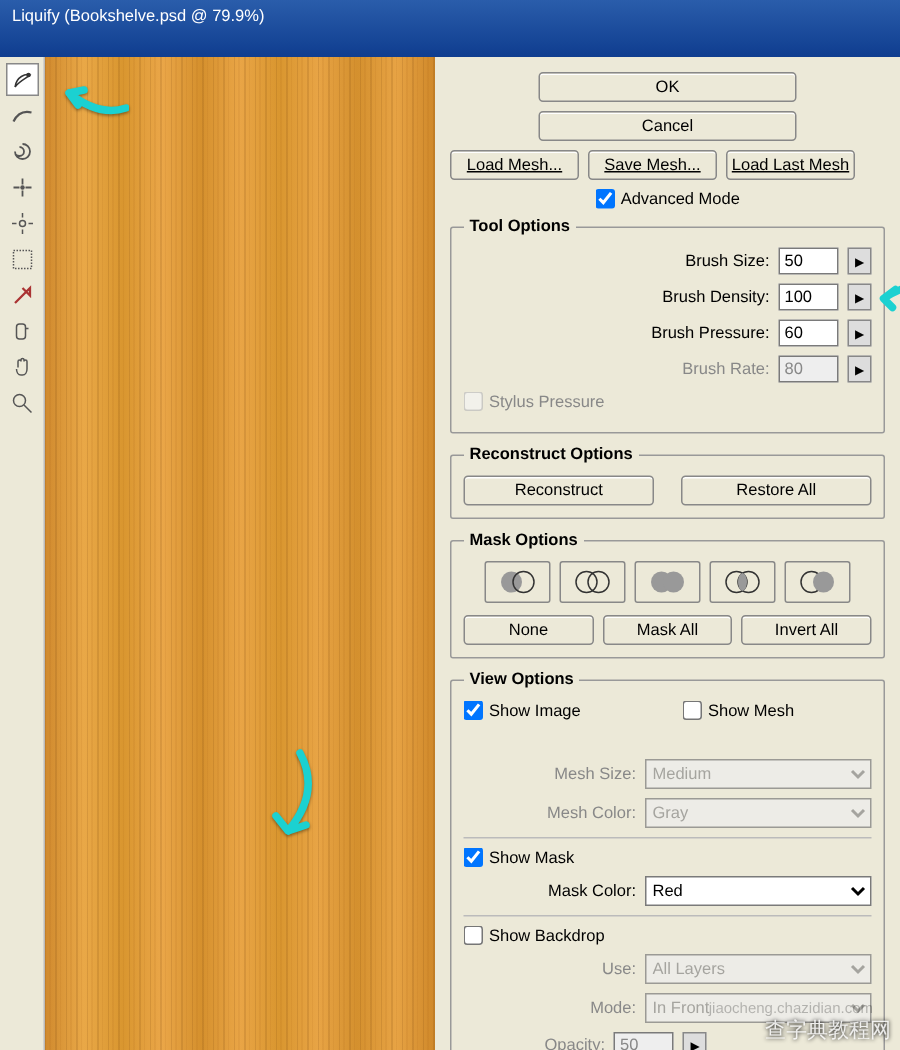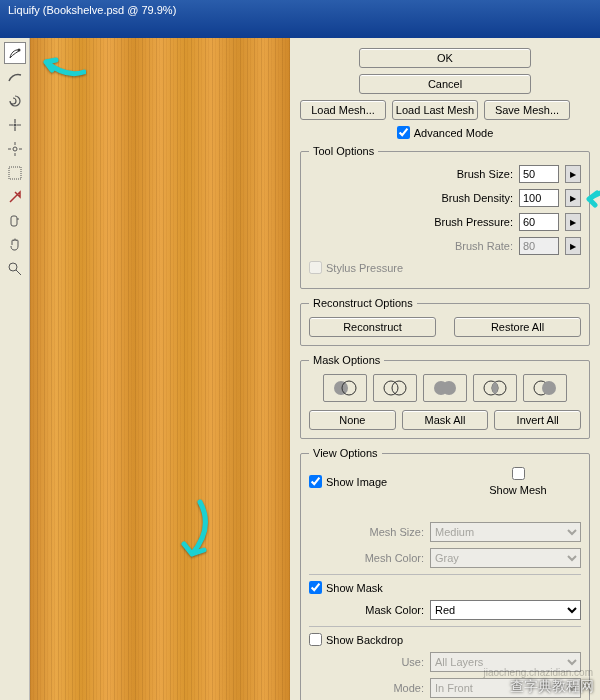--- a/index.html
+++ b/index.html
@@ -9,44 +9,44 @@
 .toolbar { width: 30px; background: #ece9d8; border-right: 1px solid #bbb; padding-top: 4px; display: flex; flex-direction: column; align-items: center; gap: 2px; }
 .tool { width: 22px; height: 22px; border: 1px solid transparent; display: flex; align-items: center; justify-content: center; cursor: pointer; }
 .tool.active { border: 1px solid #888; background: #fff; }
 .tool svg { width: 16px; height: 16px; }
 .canvas { width: 260px; background: linear-gradient(90deg,#d08a2e,#e9a847 10%,#d9962f 20%,#eaa648 30%,#d5902d 40%,#e9a546 50%,#d9962f 60%,#e8a445 70%,#d4902e 80%,#e7a344 90%,#cf8829); position: relative; background-repeat: no-repeat; background-size: 100% 100%; }
 .canvas::before { content:""; position:absolute; inset:0; background: repeating-linear-gradient(90deg, rgba(110,60,10,.15) 0 1px, transparent 1px 3px, rgba(160,90,20,.1) 3px 4px, transparent 4px 7px); }
 .panel { flex: 1; background: #ece9d8; padding: 10px 10px 0 10px; overflow: hidden; }
 .btnrow { display:flex; justify-content:center; gap:6px; margin-bottom:6px; }
 button.std { background: #ece9d8; border: 1px solid #888; border-radius: 3px; padding: 3px 0; min-width: 88px; text-align: center; cursor:pointer; box-shadow: 0 1px 0 #fff inset; }
 button.wide { min-width: 172px; }
-button.sm { min-width: 86px; }
+button.sm { min-width: 86px; text-decoration: underline; }
 .meshrow { display:flex; gap:6px; margin: 4px 0 6px; }
 .chk { display:flex; align-items:center; gap:4px; justify-content:center; margin-bottom:6px; }
 fieldset { border: 1px solid #999; border-radius: 2px; margin-bottom: 8px; padding: 8px 8px 8px 8px; }
-legend { padding: 0 4px; color: #000; }
+legend { padding: 0 4px; color: #000; font-weight: bold; }
 .field { display:flex; align-items:center; justify-content:flex-end; gap:6px; margin-bottom:6px; }
 .field label { color:#000; }
 .field.disabled label { color:#888; }
 input.num { width: 40px; height:18px; border:1px solid #7a7a7a; padding:1px 3px; text-align:left; background:#fff; }
 input.num:disabled { background:#eee; color:#888; }
 .spin { width:16px; height:18px; border:1px solid #888; background:#ddd; display:inline-flex; align-items:center; justify-content:center; font-size:8px; cursor:pointer; }
 .maskrow { display:flex; gap:6px; justify-content:center; margin-bottom:8px; }
 .maskbtn { width:44px; height:28px; border:1px solid #888; background:#ece9d8; border-radius:2px; display:flex; align-items:center; justify-content:center; cursor:pointer; }
 .maskbtn svg { width:26px; height:18px; }
 .maskact { display:flex; gap:6px; }
 .maskact button { flex:1; min-width:0; }
 .viewgrid { display:grid; grid-template-columns: 1fr 1fr; gap:4px 20px; margin-bottom:20px; }
 .selrow { display:flex; align-items:center; gap:6px; margin-bottom:6px; }
 .selrow label { min-width: 115px; text-align:right; }
 .selrow.disabled label { color:#888; }
 select { flex:1; height:20px; border:1px solid #7a7a7a; background:#fff; }
 select:disabled { background:#eee; color:#888; }
 .watermark { position:absolute; right:6px; bottom:4px; color:rgba(255,255,255,.85); font-size:14px; text-shadow:0 0 3px #000; }
-.watermark2 { position:absolute; right:7px; bottom:22px; color:rgba(0,0,0,.25); font-size:10px; }
+.watermark2 { position:absolute; right:18px; bottom:22px; color:rgba(0,0,0,.25); font-size:10px; }
 .arrow { position:absolute; filter: drop-shadow(0 1px 1px rgba(0,0,0,.4)); }
 </style>
 </head>
 <body>
 
 <div class="titlebar">
   <span>Liquify (Bookshelve.psd @ 79.9%)</span>
 </div>
 
 <div class="main">
@@ -119,22 +119,22 @@
 
   <div class="panel">
     <div class="btnrow">
         <button class="std wide">OK</button>
       </div>
     <div class="btnrow">
         <button class="std wide">Cancel</button>
       </div>
     <div class="meshrow">
       <button class="std sm">Load Mesh...</button>
+      <button class="std sm">Save Mesh...</button>
       <button class="std sm">Load Last Mesh</button>
-      <button class="std sm">Save Mesh...</button>
     </div>
     <div class="chk">
       <input type="checkbox" checked="" style="">
       <span>Advanced Mode</span>
     </div>
 
     <fieldset>
       <legend>Tool Options</legend>
       <div class="field">
           <label>Brush Size:</label>
@@ -215,21 +215,21 @@
       </div>
     </fieldset>
 
     <fieldset>
       <legend>View Options</legend>
       <div class="viewgrid">
         <div class="chk" style="justify-content:flex-start;">
             <input type="checkbox" checked="" style="">
             <span>Show Image</span>
           </div>
-        <div class="chk" style="justify-content:flex-start;flex-direction:column;">
+        <div class="chk" style="justify-content:flex-start;">
             <input type="checkbox" style="">
             <span>Show Mesh</span>
           </div>
       </div>
       <div class="selrow disabled">
           <label>Mesh Size:</label>
           <select disabled=""><option>Medium</option></select>
         </div>
       <div class="selrow disabled">
           <label>Mesh Color:</label>

